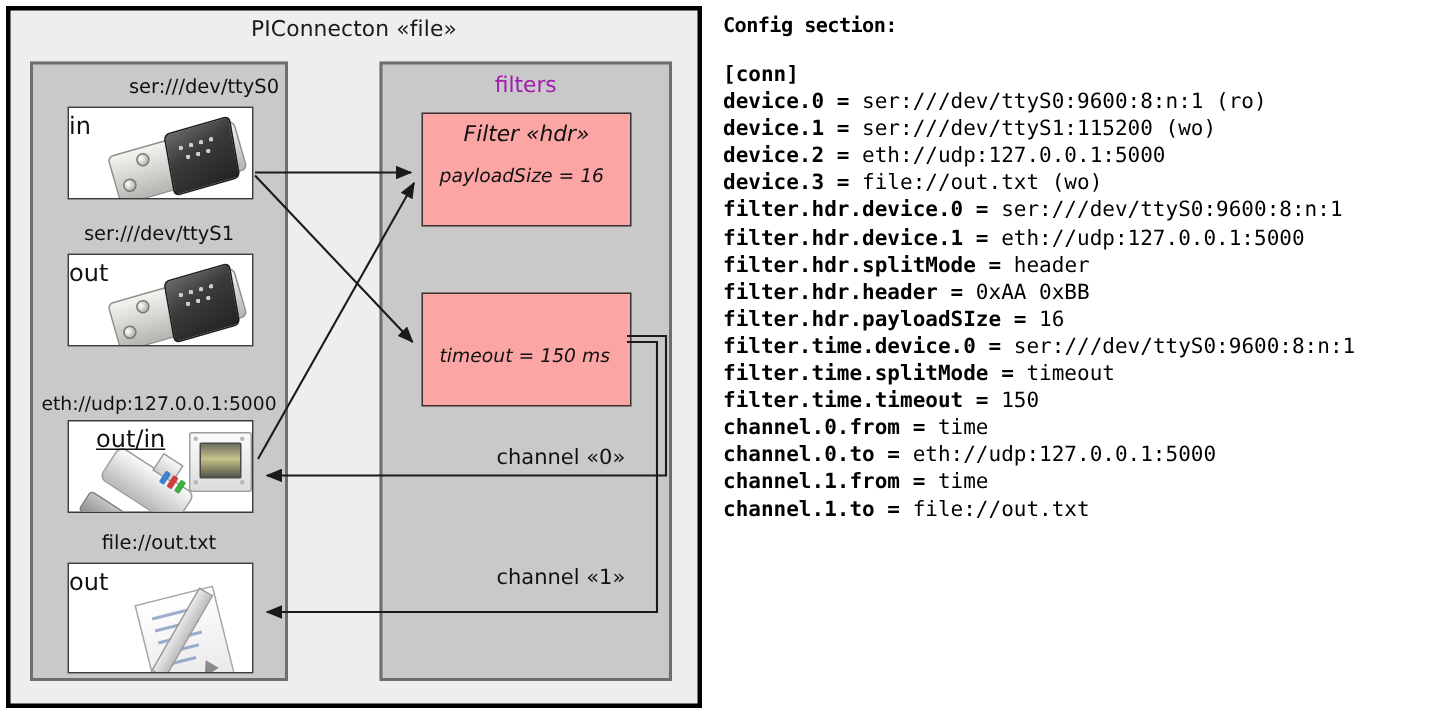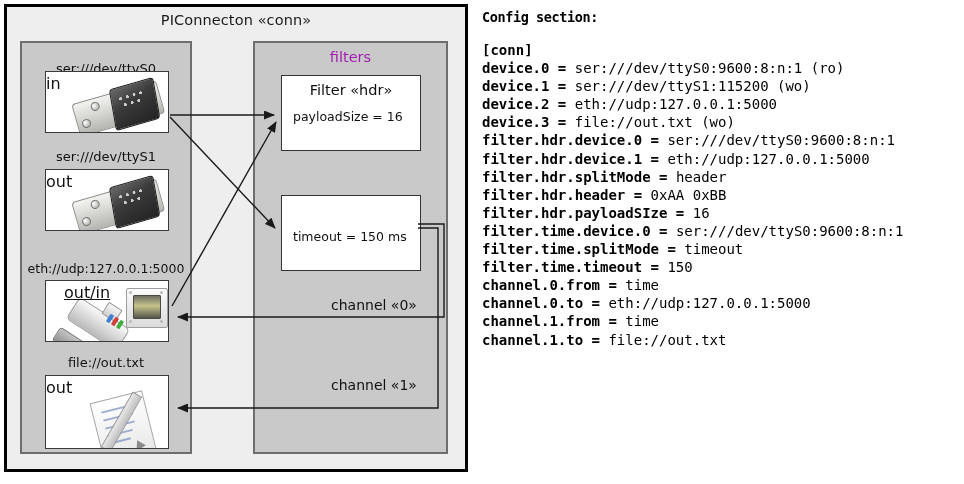--- a/index.html
+++ b/index.html
@@ -255,22 +255,23 @@
     border-left: 5px solid transparent;
     border-right: 5px solid transparent;
     border-top: 10px solid #8a8a8a;
     transform: rotate(30deg);
   }
 
   
   .filter-box {
     position: absolute;
     box-sizing: border-box;
-    background: #ffffff;
+    background: #fca5a5;
     border: 1.5px solid #333333;
+    font-style: italic;
   }
   .filter-title {
     position: absolute;
     top: 6px; left: 0;
     width: 100%;
     text-align: center;
     font-size: 14.5px;
     color: #101010;
   }
   .filter-props {
@@ -328,25 +329,25 @@
   #config-lines .k { font-weight: bold; text-align: center; }
   #config-lines .v { font-weight: normal; }
 </style>
 </head>
 <body>
 
 <div id="diagram-root">
 
   <div class="outer-frame"></div>
 
-  <div class="comp-title">PIConnecton «conn»</div>
+  <div class="comp-title">PIConnecton «file»</div>
 
   <div class="panel" id="panel-devices">
 
-    <div class="dev-label" style="left:0;top:18px;width:100%;">ser:///dev/ttyS0</div>
+    <div class="dev-label" style="left:0;top:8px;width:100%;padding-left:30px;">ser:///dev/ttyS0</div>
     <div class="dev-box" style="left:23px;top:28px;width:124px;height:62px;">
       <div class="icon-wrap">
         <div class="serial-icon">
           <div class="shell"></div>
           <div class="hood"></div>
           <div class="pins"></div>
           <div class="screw s1"></div>
           <div class="screw s2"></div>
         </div>
       </div>

